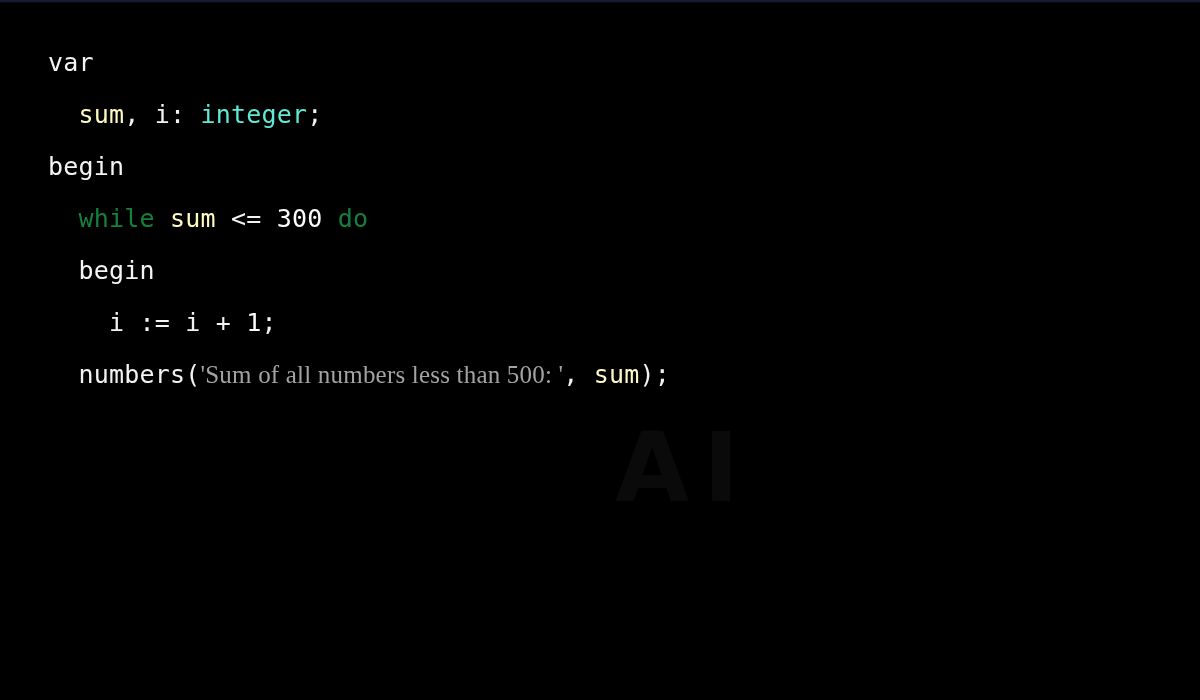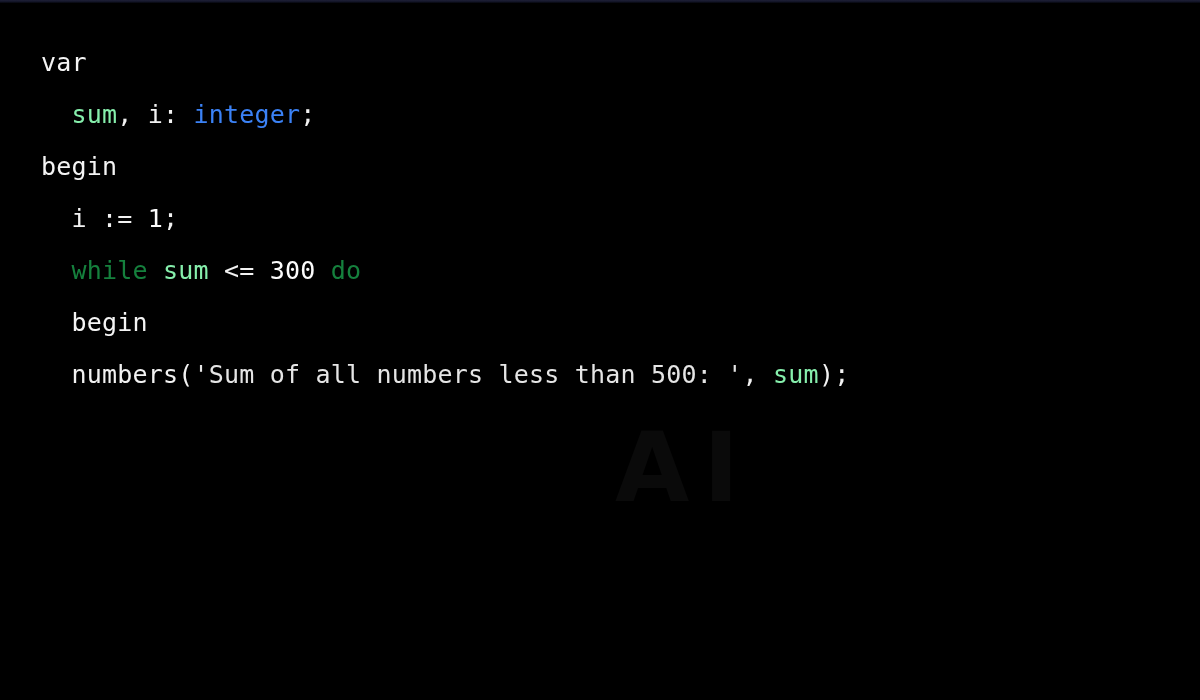--- a/index.html
+++ b/index.html
@@ -42,54 +42,54 @@
     white-space: nowrap;
     user-select: none;
     pointer-events: none;
   }
   #code {
     position: absolute;
     left: 0;
     top: 0;
     width: 1200px;
     height: 584px;
-    padding: 37px 0 0 5px;
+    padding: 37px 0 0 12px;
     box-sizing: border-box;
   }
   .code-line {
     height: 52px;
     line-height: 52px;
     padding-left: 36px;
     font-size: 25px;
     white-space: pre;
     letter-spacing: 0.2px;
   }
   .tok { white-space: pre; }
   .t-plain   { color: #f2f2f2; }
   .t-keyword { color: #f4f4f4; }
   .t-control { color: #15803d; }
-  .t-ident   { color: #86efac; }
-  .t-type    { color: #3b82f6; }
+  .t-ident   { color: #fef9c3; }
+  .t-type    { color: #5eead4; }
   .t-number  { color: #fbfbfb; }
-  .t-string  { color: #e5e5e5; }
+  .t-string  { color: #a3a3a3; font-family: Liberation Serif, serif; }
   .t-punct   { color: #f2f2f2; }
   .t-period  { color: #e05a3a; }
 </style>
 </head>
 <body>
 
 <div id="screen">
 
   <div id="top-edge"></div>
 
   <div id="watermark">AI</div>
 
   <div id="code">
       <div class="code-line"><span class="tok t-keyword">var</span></div>
       <div class="code-line"><span class="tok t-plain">  </span><span class="tok t-ident">sum</span><span class="tok t-punct">, </span><span class="tok t-plain">i</span><span class="tok t-punct">: </span><span class="tok t-type">integer</span><span class="tok t-punct">;</span></div>
       <div class="code-line"><span class="tok t-keyword">begin</span></div>
-      <div class="code-line"><span class="tok t-plain">  </span><span class="tok t-plain">i</span><span class="tok t-punct"> := </span><span class="tok t-number">1</span><span class="tok t-punct">;</span></div>
       <div class="code-line"><span class="tok t-plain">  </span><span class="tok t-control">while</span><span class="tok t-plain"> </span><span class="tok t-ident">sum</span><span class="tok t-punct"> &lt;= </span><span class="tok t-number">300</span><span class="tok t-plain"> </span><span class="tok t-control">do</span></div>
       <div class="code-line"><span class="tok t-plain">  </span><span class="tok t-keyword">begin</span></div>
+      <div class="code-line"><span class="tok t-plain">    </span><span class="tok t-plain">i</span><span class="tok t-punct"> := </span><span class="tok t-plain">i</span><span class="tok t-punct"> + </span><span class="tok t-number">1</span><span class="tok t-punct">;</span></div>
       <div class="code-line"><span class="tok t-plain">  </span><span class="tok t-plain">numbers</span><span class="tok t-punct">(</span><span class="tok t-string">'Sum of all numbers less than 500: '</span><span class="tok t-punct">, </span><span class="tok t-ident">sum</span><span class="tok t-punct">)</span><span class="tok t-punct">;</span></div>
     </div>
 
 </div>
 
 </body></html>

